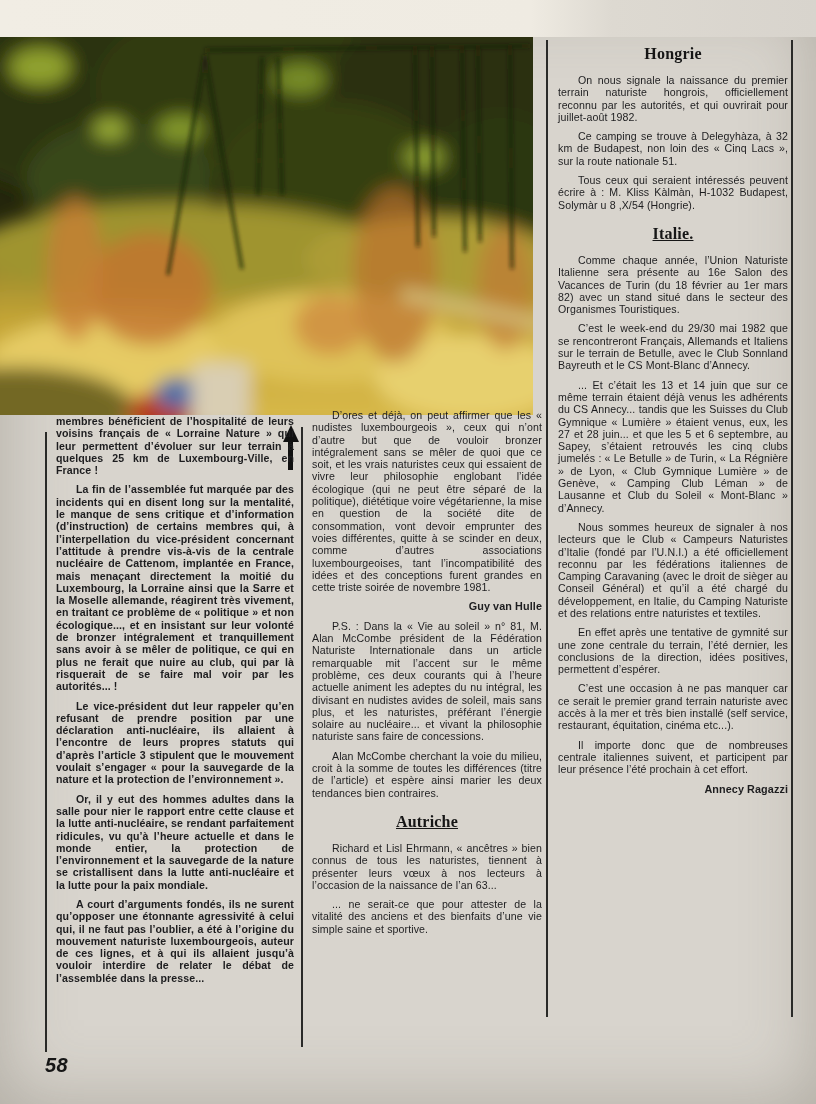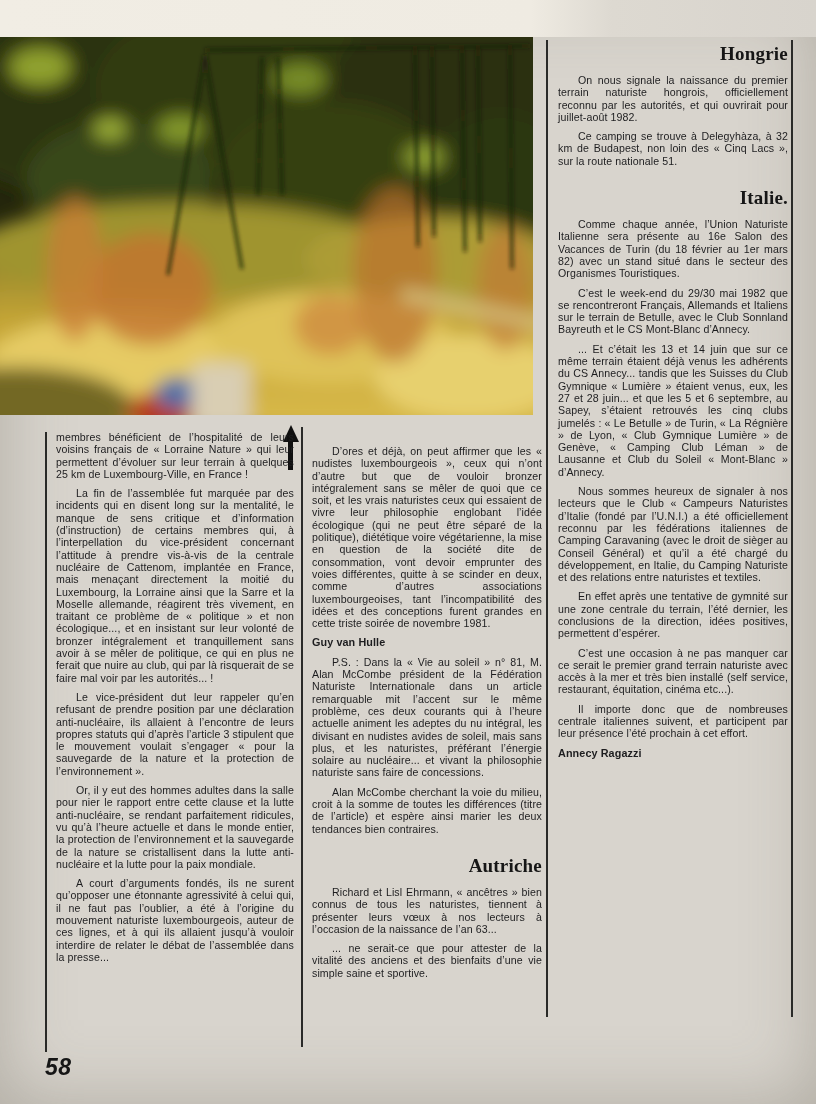--- a/index.html
+++ b/index.html
@@ -25,45 +25,45 @@
   .rule{position:absolute;width:2px;background:#2a2a28;}
   .rule-col1-left{left:45px;top:432px;height:620px;}
   .rule-col1-col2{left:301px;top:427px;height:620px;}
   .rule-col2-col3{left:546px;top:40px;height:977px;}
   .rule-right{left:791px;top:40px;height:977px;}
 
   .col{position:absolute;font-size:10.6px;line-height:12.3px;text-align:justify;letter-spacing:.1px;}
   .col p{margin:0 0 7px 0;text-indent:20px;}
   .col p.noindent{text-indent:0;}
   .col p:last-child{margin-bottom:0;}
-  .col1{left:56px;top:431px;width:238px;}
-  .col2{left:312px;top:445px;width:230px;}
+  .col1{left:56px;top:415px;width:238px;font-weight:bold;}
+  .col2{left:312px;top:409px;width:230px;}
   .col3{left:558px;top:42px;width:230px;}
 
   h2.heading{
     font-family:"Liberation Serif", serif;
-    font-weight:bold;font-size:19px;line-height:24px;
+    font-weight:bold;font-size:16px;line-height:24px;
     margin:0 0 8px 0;letter-spacing:.2px;color:#161616;
-    text-align:right;text-indent:0;
+    text-align:center;text-indent:0;
   }
-  h2.heading.mt{margin-top:19px;}
+  h2.heading.mt{margin-top:11px;text-decoration:underline;}
   .signature{
-    font-weight:bold;font-size:10.8px;text-align:left;
+    font-weight:bold;font-size:10.8px;text-align:right;
     margin:0 0 7px 0 !important;text-indent:0 !important;
   }
   .arrow-up{position:absolute;left:282px;top:425px;width:17px;height:47px;}
   .arrow-up .head{
     width:0;height:0;margin:0 auto;
     border-left:8.5px solid transparent;border-right:8.5px solid transparent;
     border-bottom:17px solid #101010;
   }
   .arrow-up .stem{width:5px;height:29px;background:#101010;margin:-1px auto 0 auto;}
   .pageno{
     position:absolute;left:45px;top:1054px;
-    font-size:23px;font-weight:bold;font-style:italic;color:#161616;
+    font-size:20px;font-weight:bold;font-style:italic;color:#161616;
     letter-spacing:.5px;
   }
 </style>
 </head>
 <body>
 
 <div class="page">
   <div class="topband"></div>
 
   <div class="photo">
@@ -153,20 +153,21 @@
     <p>Alan McCombe cherchant la voie du milieu, croit à la somme de toutes les différences (titre de l’article) et espère ainsi marier les deux tendances bien contraires.</p>
     <h2 class="heading mt">Autriche</h2>
     <p>Richard et Lisl Ehrmann, « ancêtres » bien connus de tous les naturistes, tiennent à présenter leurs vœux à nos lecteurs à l’occasion de la naissance de l’an 63...</p>
     <p>... ne serait-ce que pour attester de la vitalité des anciens et des bienfaits d’une vie simple saine et sportive.</p>
   </div>
 
   <div class="col col3">
     <h2 class="heading">Hongrie</h2>
     <p>On nous signale la naissance du premier terrain naturiste hongrois, officiellement reconnu par les autorités, et qui ouvrirait pour juillet-août 1982.</p>
     <p>Ce camping se trouve à Delegyhàza, à 32 km de Budapest, non loin des « Cinq Lacs », sur la route nationale 51.</p>
+    <p>Tous ceux qui seraient intéressés peuvent écrire à : M. Kliss Kàlmàn, H-1032 Budapest, Solymàr u 8 ,X/54 (Hongrie).</p>
     <h2 class="heading mt">Italie.</h2>
     <p>Comme chaque année, l’Union Naturiste Italienne sera présente au 16e Salon des Vacances de Turin (du 18 février au 1er mars 82) avec un stand situé dans le secteur des Organismes Touristiques.</p>
     <p>C’est le week-end du 29/30 mai 1982 que se rencontreront Français, Allemands et Italiens sur le terrain de Betulle, avec le Club Sonnland Bayreuth et le CS Mont-Blanc d’Annecy.</p>
     <p>... Et c’était les 13 et 14 juin que sur ce même terrain étaient déjà venus les adhérents du CS Annecy... tandis que les Suisses du Club Gymnique « Lumière » étaient venus, eux, les 27 et 28 juin... et que les 5 et 6 septembre, au Sapey, s’étaient retrouvés les cinq clubs jumelés : « Le Betulle » de Turin, « La Régnière » de Lyon, « Club Gymnique Lumière » de Genève, « Camping Club Léman » de Lausanne et Club du Soleil « Mont-Blanc » d’Annecy.</p>
     <p>Nous sommes heureux de signaler à nos lecteurs que le Club « Campeurs Naturistes d’Italie (fondé par l’U.N.I.) a été officiellement reconnu par les fédérations italiennes de Camping Caravaning (avec le droit de sièger au Conseil Général) et qu’il a été chargé du développement, en Italie, du Camping Naturiste et des relations entre naturistes et textiles.</p>
     <p>En effet après une tentative de gymnité sur une zone centrale du terrain, l’été dernier, les conclusions de la direction, idées positives, permettent d’espérer.</p>
     <p>C’est une occasion à ne pas manquer car ce serait le premier grand terrain naturiste avec accès à la mer et très bien installé (self service, restaurant, équitation, cinéma etc...).</p>
     <p>Il importe donc que de nombreuses centrale italiennes suivent, et participent par leur présence l’été prochain à cet effort.</p>
     <p class="signature">Annecy Ragazzi</p>
   </div>

